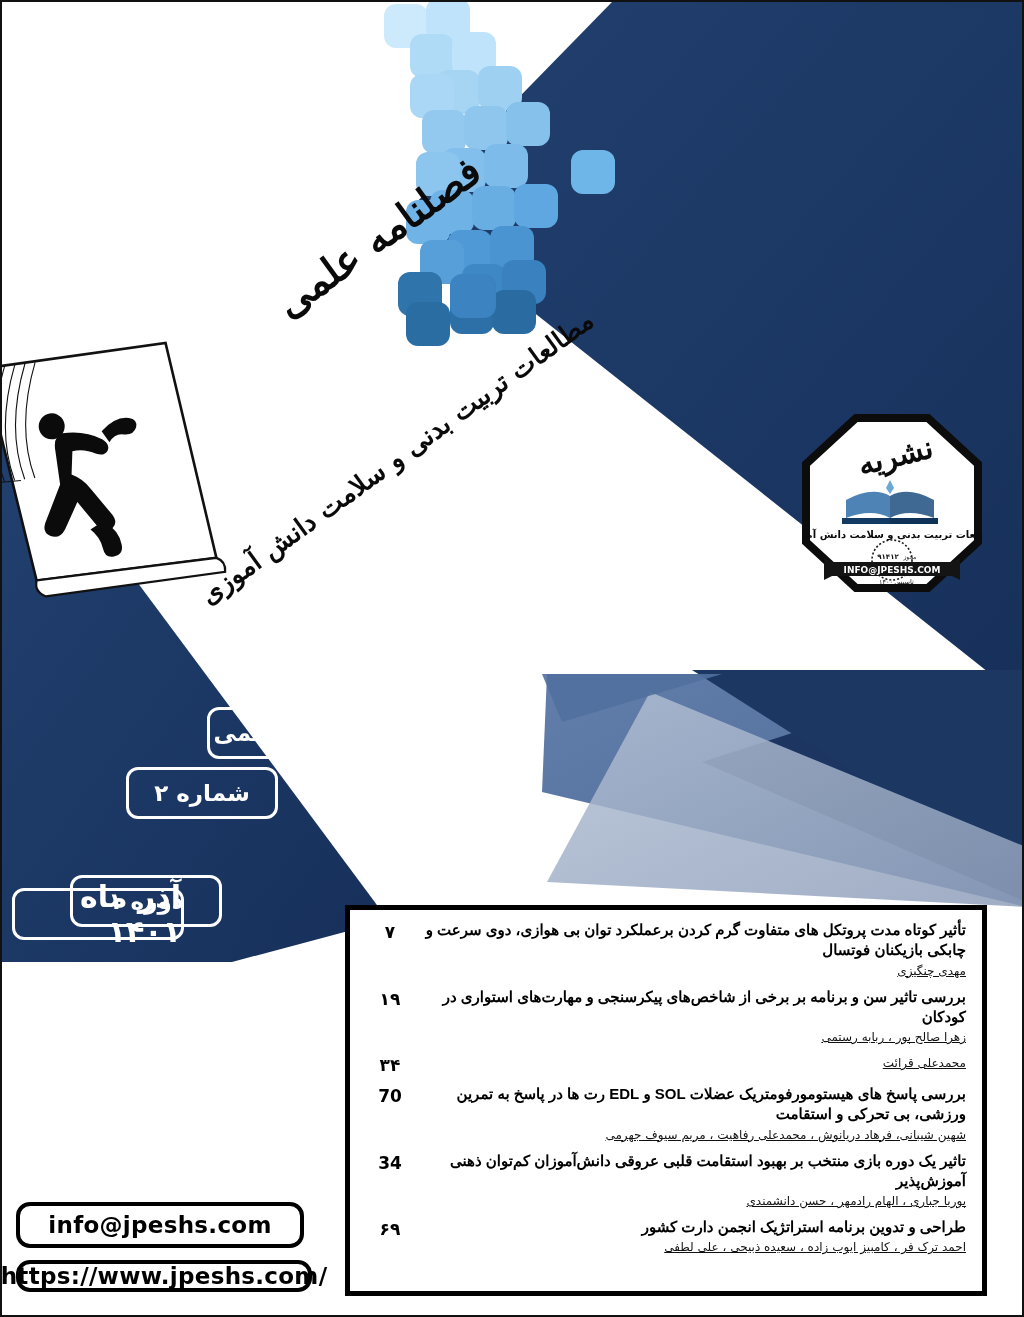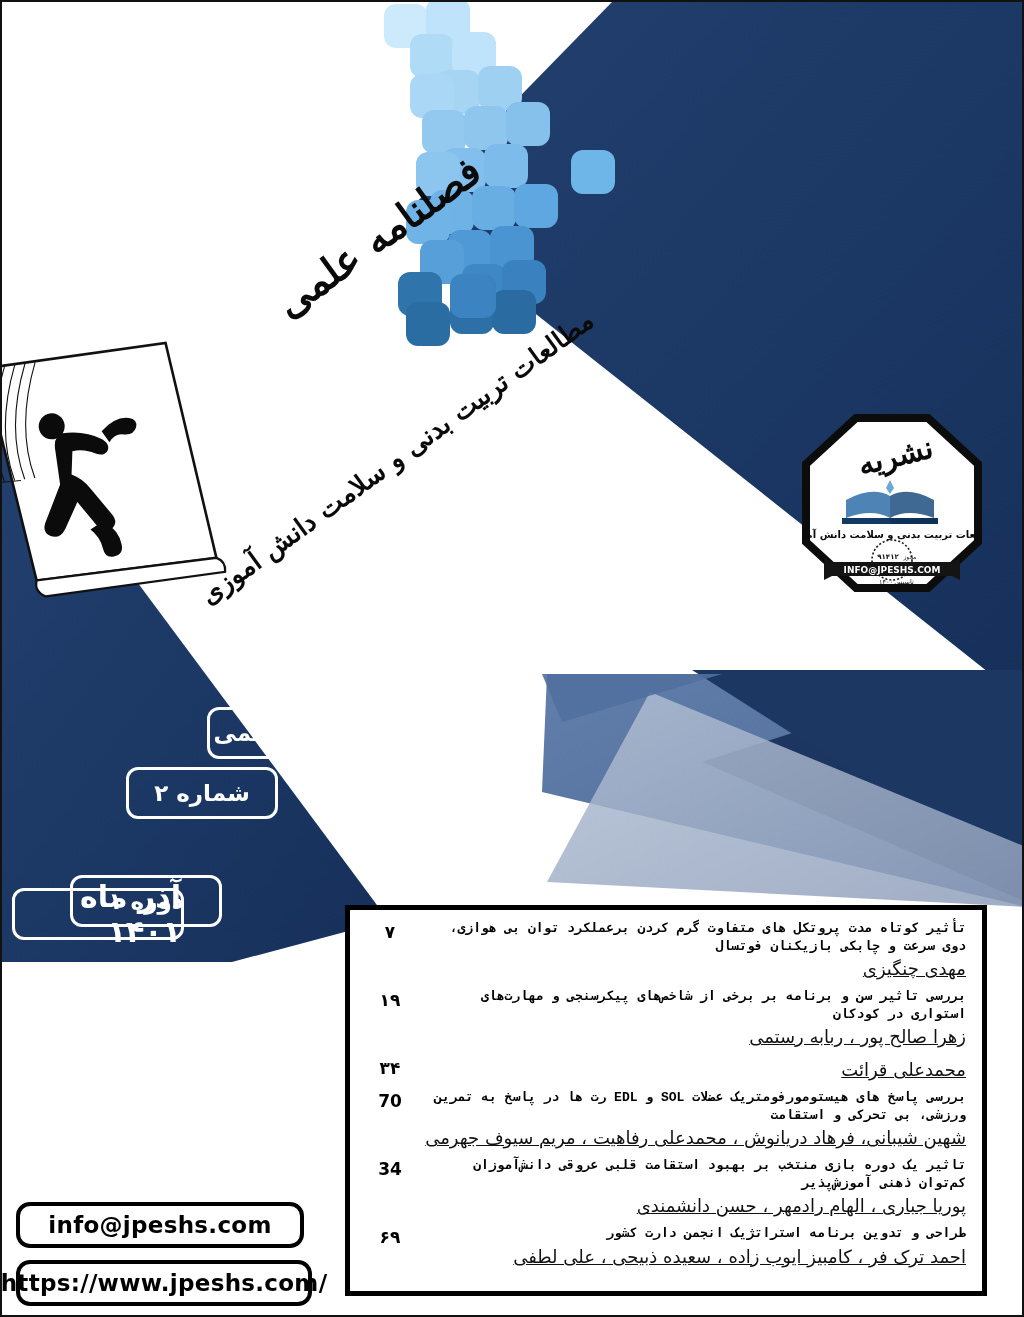--- a/index.html
+++ b/index.html
@@ -95,21 +95,21 @@
     color:#000;
     font-weight:700;
     display:flex;
     align-items:center;
     justify-content:center;
     direction:ltr;
     font-family:"DejaVu Sans","Liberation Sans",sans-serif;
     letter-spacing:0.3px;
   }
   #contact-email{left:14px;top:1200px;width:288px;height:46px;font-size:23px;}
-  #contact-website{left:14px;top:1258px;width:296px;height:46px;font-size:23px;}
+  #contact-website{left:14px;top:1258px;width:296px;height:32px;font-size:23px;}
 
   
   #toc{
     position:absolute;
     left:343px;top:903px;
     width:642px;height:391px;
     box-sizing:border-box;
     border:5px solid #000;
     background:#fff;
     padding:10px 16px 6px 14px;
@@ -133,29 +133,29 @@
     font-family:"DejaVu Sans","Liberation Sans",sans-serif;
   }
   .toc-texts{
     flex:1 1 auto;
     order:1;
     text-align:right;
     padding-left:6px;
   }
   .toc-title{
     font-weight:700;
-    font-size:13px;
+    font-size:15px;
     line-height:1.35;
     color:#000;
-    font-family:Liberation Mono, monospace;
+    font-family:Liberation Sans, sans-serif;
     direction:rtl;
   }
   .toc-authors{
     margin-top:3px;
-    font-size:18px;
+    font-size:12px;
     color:#111;
     text-decoration:underline;
     font-family:"DejaVu Sans","Liberation Sans",sans-serif;
     direction:rtl;
   }
 </style>
 </head>
 <body>
 
 <div id="cover">

